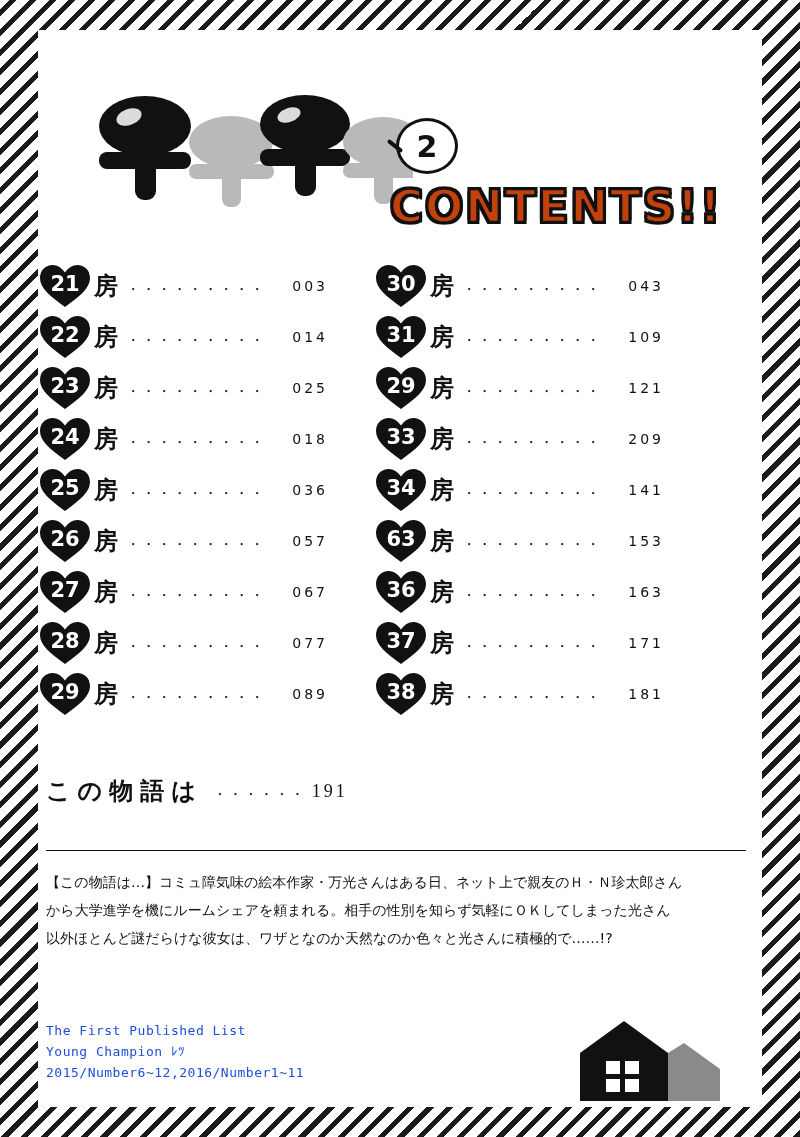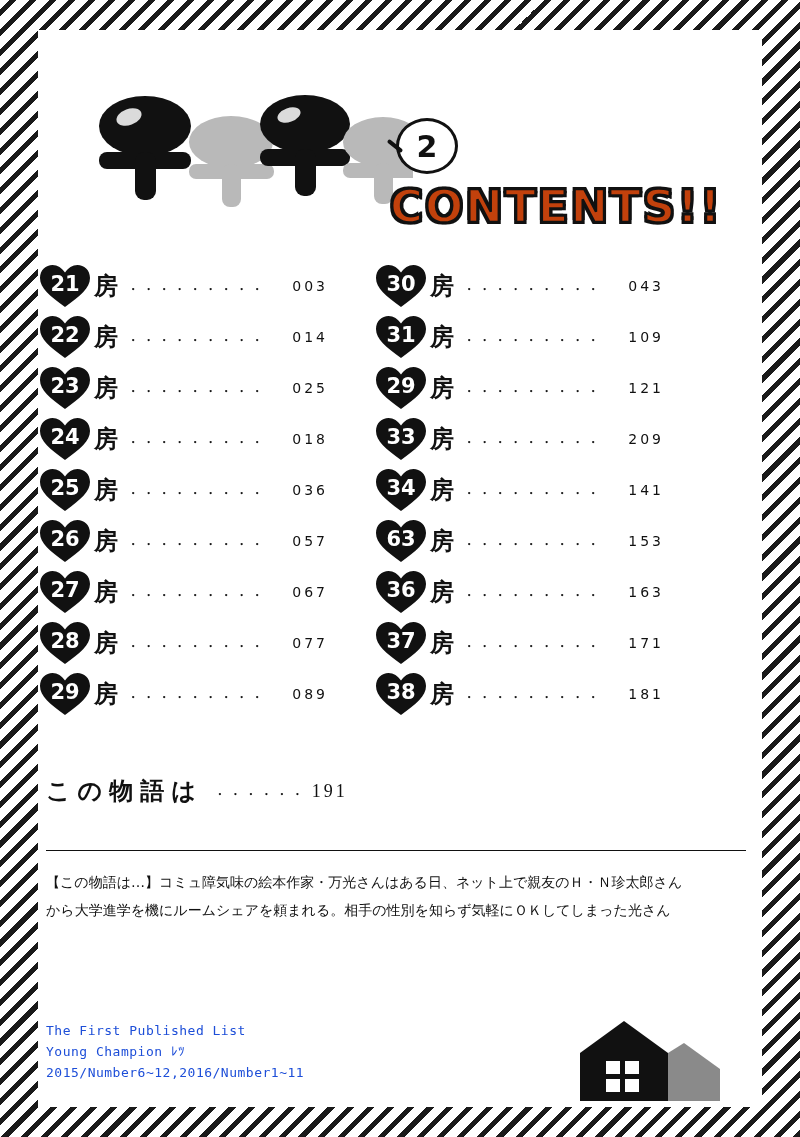--- a/index.html
+++ b/index.html
@@ -522,20 +522,21 @@
     <div class="label">この物語は</div>
     <div class="dots2">・・・・・・</div>
     <div class="pageno2">191</div>
   </div>
 
   <div class="divider"></div>
 
   <div class="synopsis">
     <p>【この物語は…】コミュ障気味の絵本作家・万光さんはある日、ネット上で親友のＨ・Ｎ珍太郎さん</p>
     <p>から大学進学を機にルームシェアを頼まれる。相手の性別を知らず気軽にＯＫしてしまった光さん</p>
+    <p>以外ほとんど謎だらけな彼女は、ワザとなのか天然なのか色々と光さんに積極的で……!?</p>
   </div>
 
   <div class="publist">
     <div>The First Published List</div>
     <div>Young Champion ﾚﾂ</div>
     <div>2015/Number6~12,2016/Number1~11</div>
   </div>
 
   <svg class="pubmark" viewBox="0 0 140 80">
     <polygon points="0,32 44,0 88,32 88,80 0,80" fill="#111"></polygon>

